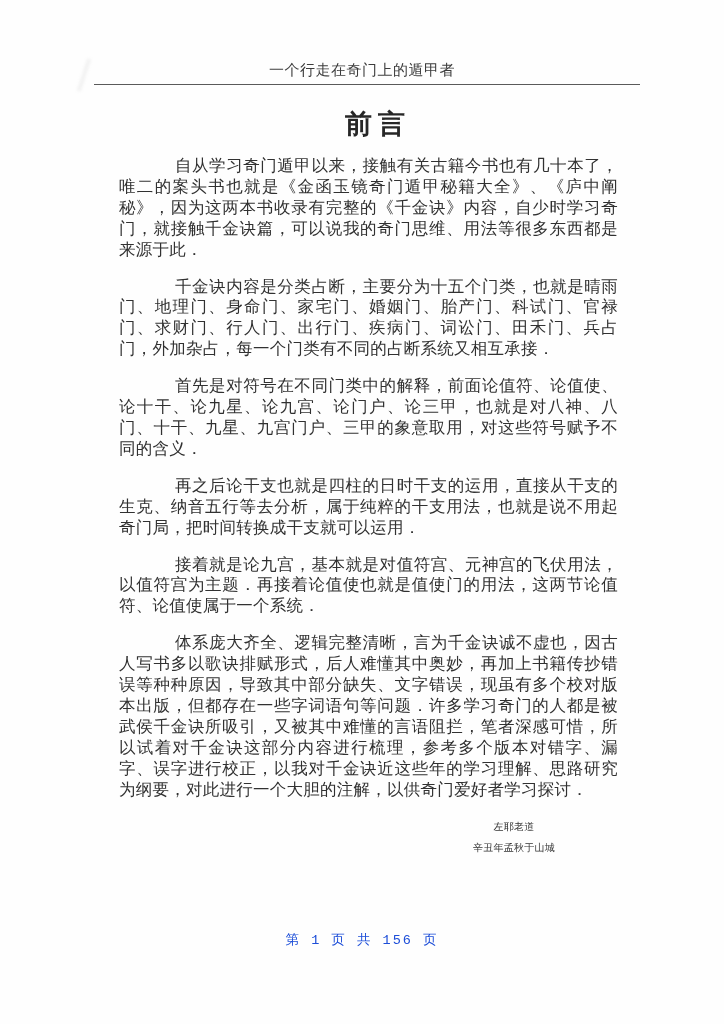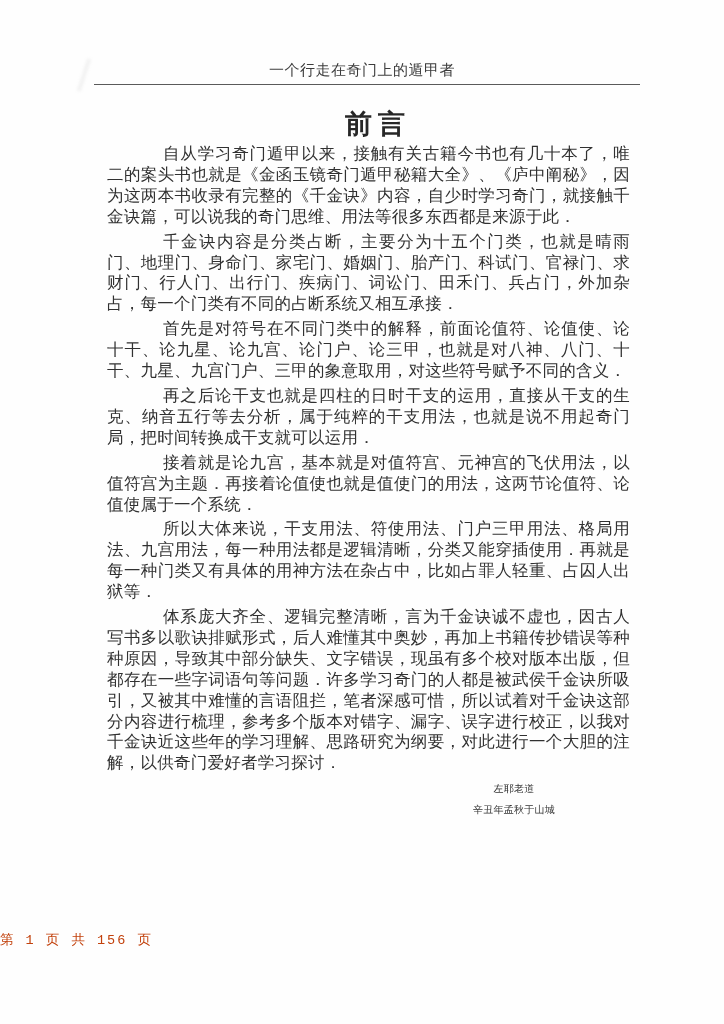--- a/index.html
+++ b/index.html
@@ -52,39 +52,40 @@
     position: absolute;
     top: 141px; left: 103px;
     width: 531px;
     font-size: 16.5px;
     line-height: 20.9px;
     letter-spacing: 0.25px;
     text-align: justify;
     color: #313131;
   }
   .doc-body p {
-    margin: 4px;
+    margin: 16px;
     text-indent: 56px;
     word-break: break-all;
   }
   .signature-block {
     width: fit-content;
     margin: 0 79px 0 auto;
     text-align: center;
     font-size: 10px;
     line-height: 21px;
     color: #343434;
   }
   .page-footer {
     position: absolute;
     top: 931px; left: 0;
     width: 100%;
+    text-align: center;
     font-size: 13.5px;
     letter-spacing: 2px;
-    color: #c2410c;
+    color: #1d4ed8;
   }
 </style>
 </head>
 <body>
 
 <div class="page">
 
   <div class="scan-artifact"></div>
 
   <div class="header-title">一个行走在奇门上的遁甲者</div>
@@ -92,21 +93,20 @@
   <div class="header-rule"></div>
 
   <h1 class="doc-title">前言</h1>
 
   <div class="doc-body">
     <p>自从学习奇门遁甲以来，接触有关古籍今书也有几十本了，唯二的案头书也就是《金函玉镜奇门遁甲秘籍大全》、《庐中阐秘》，因为这两本书收录有完整的《千金诀》内容，自少时学习奇门，就接触千金诀篇，可以说我的奇门思维、用法等很多东西都是来源于此．</p>
     <p>千金诀内容是分类占断，主要分为十五个门类，也就是晴雨门、地理门、身命门、家宅门、婚姻门、胎产门、科试门、官禄门、求财门、行人门、出行门、疾病门、词讼门、田禾门、兵占门，外加杂占，每一个门类有不同的占断系统又相互承接．</p>
     <p>首先是对符号在不同门类中的解释，前面论值符、论值使、论十干、论九星、论九宫、论门户、论三甲，也就是对八神、八门、十干、九星、九宫门户、三甲的象意取用，对这些符号赋予不同的含义．</p>
     <p>再之后论干支也就是四柱的日时干支的运用，直接从干支的生克、纳音五行等去分析，属于纯粹的干支用法，也就是说不用起奇门局，把时间转换成干支就可以运用．</p>
     <p>接着就是论九宫，基本就是对值符宫、元神宫的飞伏用法，以值符宫为主题．再接着论值使也就是值使门的用法，这两节论值符、论值使属于一个系统．</p>
-    <p>所以大体来说，干支用法、符使用法、门户三甲用法、格局用法、九宫用法，每一种用法都是逻辑清晰，分类又能穿插使用．再就是每一种门类又有具体的用神方法在杂占中，比如占罪人轻重、占囚人出狱等．</p>
     <p>体系庞大齐全、逻辑完整清晰，言为千金诀诚不虚也，因古人写书多以歌诀排赋形式，后人难懂其中奥妙，再加上书籍传抄错误等种种原因，导致其中部分缺失、文字错误，现虽有多个校对版本出版，但都存在一些字词语句等问题．许多学习奇门的人都是被武侯千金诀所吸引，又被其中难懂的言语阻拦，笔者深感可惜，所以试着对千金诀这部分内容进行梳理，参考多个版本对错字、漏字、误字进行校正，以我对千金诀近这些年的学习理解、思路研究为纲要，对此进行一个大胆的注解，以供奇门爱好者学习探讨．</p>
 
     <div class="signature-block">
       <div>左耶老道</div>
       <div>辛丑年孟秋于山城</div>
     </div>
   </div>
 
   <div class="page-footer">
     <span>第 1 页 共 156 页</span>

